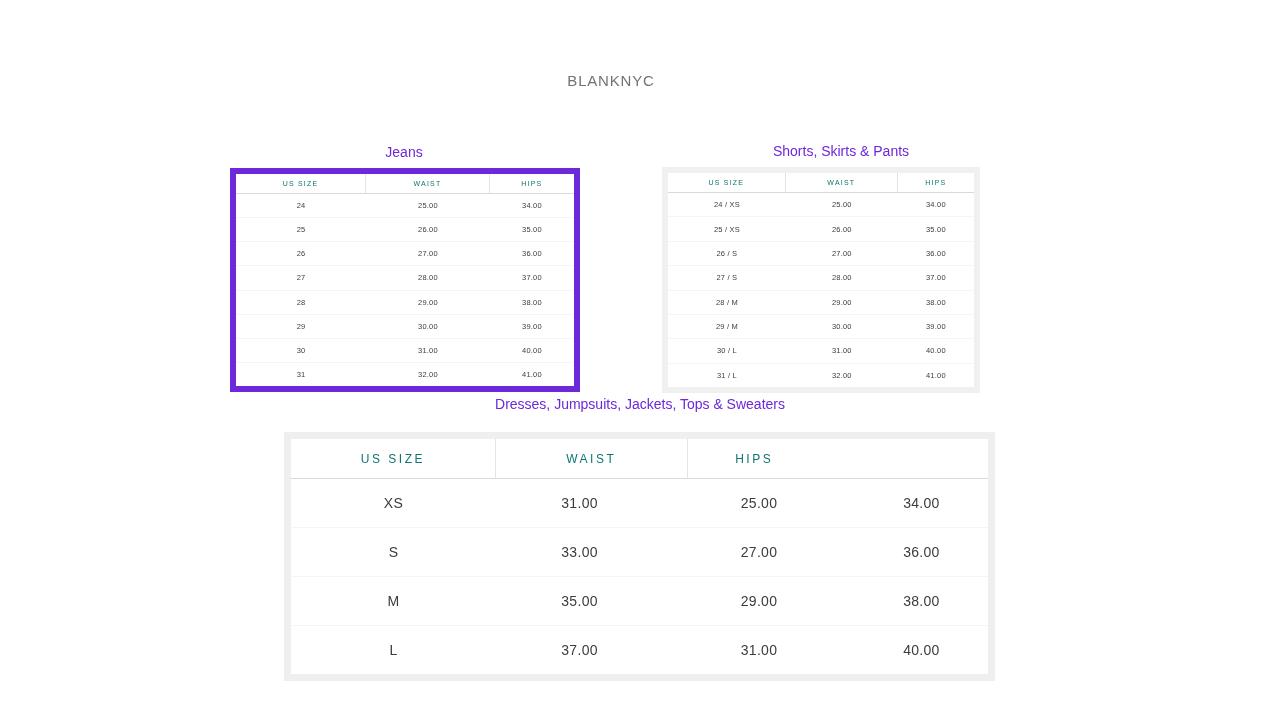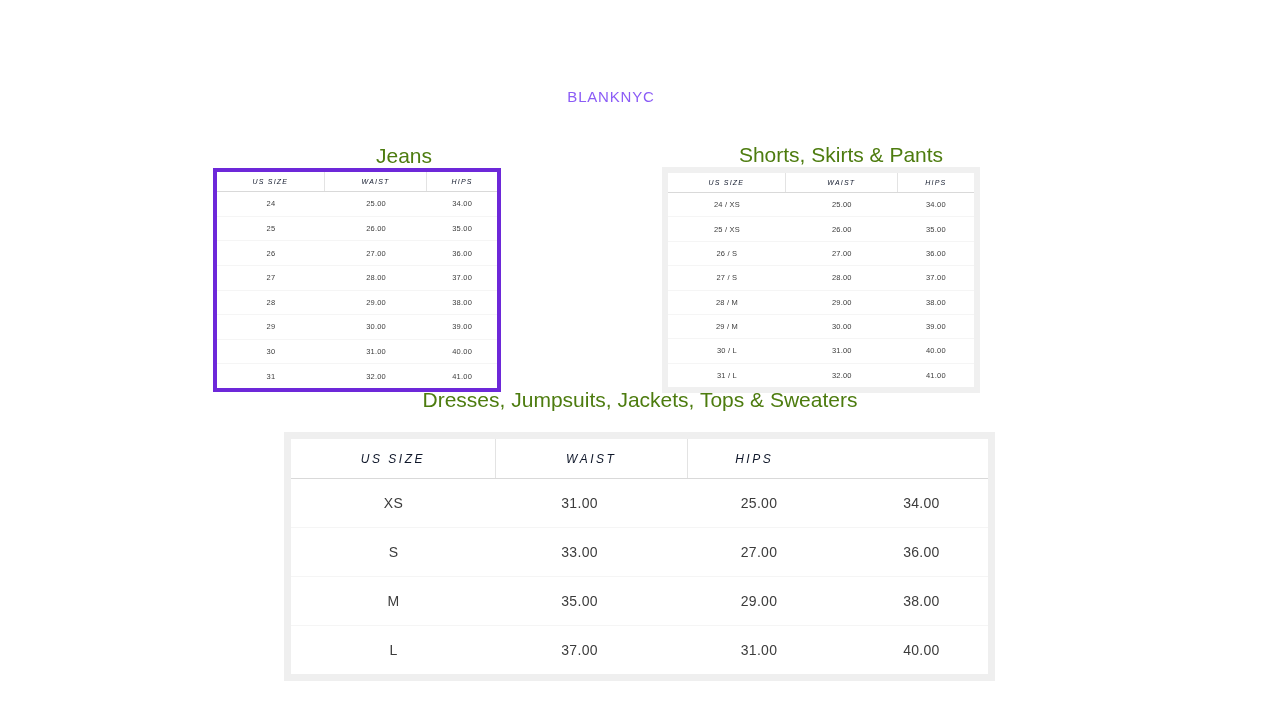--- a/index.html
+++ b/index.html
@@ -8,56 +8,56 @@
     position: relative;
     width: 1280px;
     height: 720px;
     background: #ffffff;
     font-family: "Liberation Sans", sans-serif;
     color: #3a3a3a;
     overflow: hidden;
   }
   .brand {
     position: absolute;
-    top: 88px;
+    top: 72px;
     left: 611px;
     transform: translateX(-50%);
     font-size: 15px;
     letter-spacing: 0.8px;
-    color: #8b5cf6;
+    color: #737373;
     white-space: nowrap;
   }
   .tbl-title {
     position: absolute;
     transform: translateX(-50%);
-    font-size: 21px;
+    font-size: 14px;
     font-weight: 400;
-    color: #4d7c0f;
+    color: #6d28d9;
     white-space: nowrap;
   }
   .title-jeans   { left: 404px; top: 144px; }
   .title-shorts  { left: 841px; top: 143px; text-align: center; }
-  .title-dresses { left: 640px; top: 388px; }
+  .title-dresses { left: 640px; top: 396px; }
 
   .frame {
     position: absolute;
     background: #ffffff;
     display: flex;
     flex-direction: column;
   }
-  .frame-jeans   { left: 213px; top: 168px; width: 288px; height: 224px; border: 4px solid #6d28d9; }
+  .frame-jeans   { left: 230px; top: 168px; width: 350px; height: 224px; border: 6px solid #6d28d9; }
   .frame-shorts  { left: 662px; top: 167px; width: 318px; height: 226px; border: 6px solid #f0f0f0; }
   .frame-dresses { left: 284px; top: 432px; width: 711px; height: 249px; border: 7px solid #efefef; }
 
   .thead { display: flex; flex: 0 0 auto; border-bottom: 1px solid #d9d9d9; }
   .tbody { display: flex; flex-direction: column; flex: 1 1 auto; }
   .trow  { display: flex; flex: 1 1 0; align-items: center; border-bottom: 1px solid #f5f5f5; }
   .trow:last-child { border-bottom: none; }
   .th, .td { display: flex; align-items: center; justify-content: center; height: 100%; text-align: center; }
-  .th { border-right: 1px solid #e3e3e3; color: #0f172a; font-style: italic; }
+  .th { border-right: 1px solid #e3e3e3; color: #0f766e; }
   .th:last-child { border-right: none; }
   .td { color: #3c3c3c; }
 
   
   .t-small .thead { height: 20px; }
   .t-small .th { font-size: 7px; letter-spacing: 1.2px; }
   .t-small .td { font-size: 7.5px; letter-spacing: 0.2px; }
   .t-small .c0 { width: 38.5%; }
   .t-small .c1 { width: 36.6%; }
   .t-small .c2 { width: 24.9%; }

